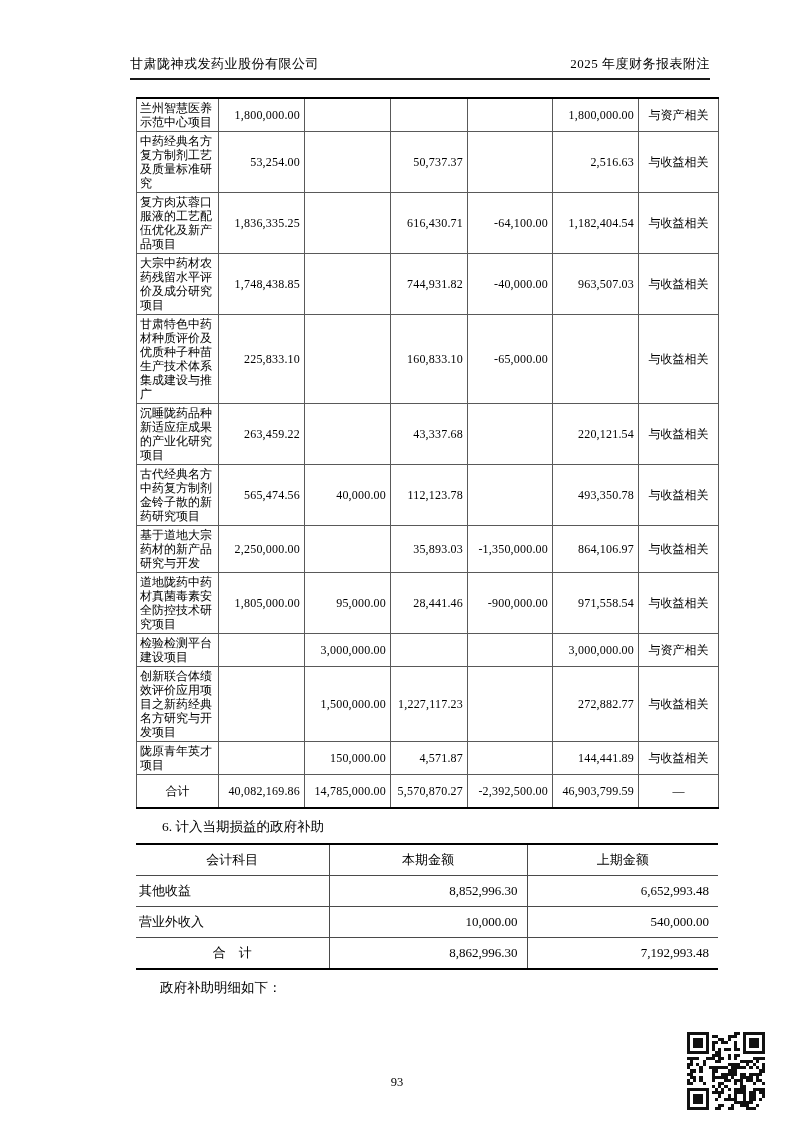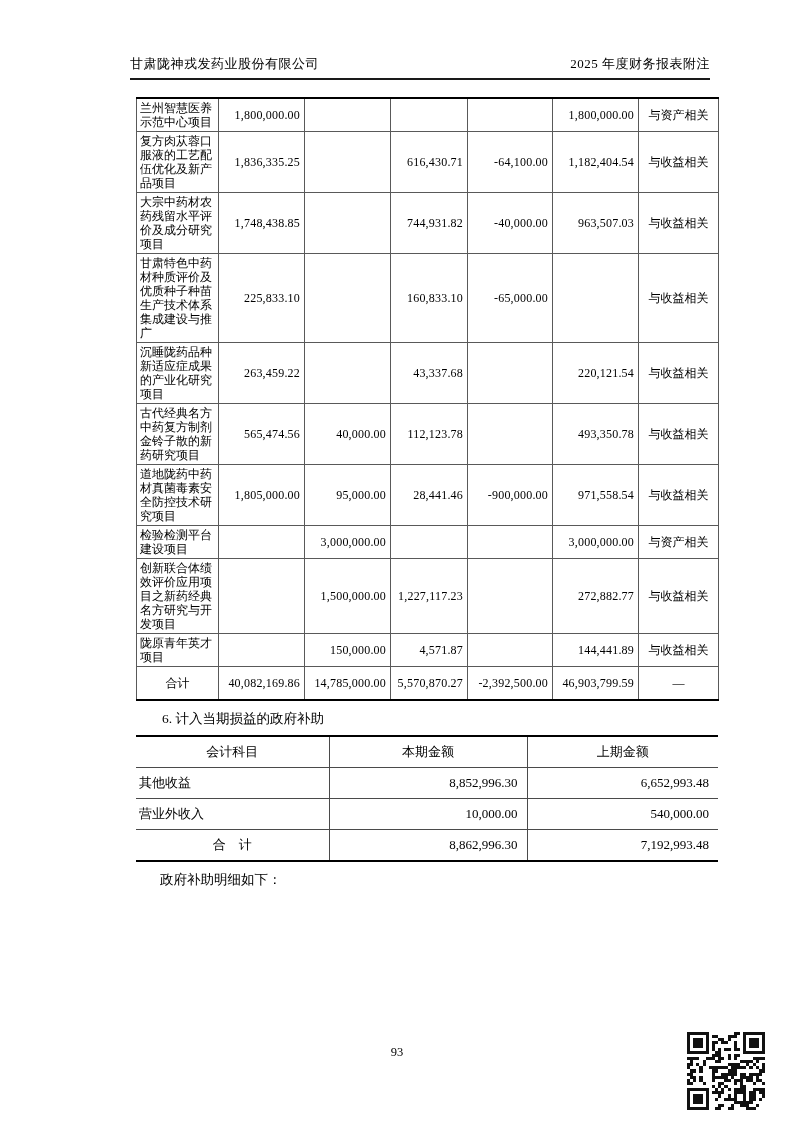--- a/index.html
+++ b/index.html
@@ -46,21 +46,21 @@
     padding:7px 4px;vertical-align:middle;
   }
   .pl-table th{border-bottom:1.2px solid #4a4a4a;text-align:center;}
   .pl-table td{border-bottom:1.2px solid #4a4a4a;}
   .pl-table tr:last-child td{border-bottom:none;}
   .pl-table .v{border-left:1.2px solid #4a4a4a;}
   .pl-table td.c-acct{text-align:left;padding-left:3px;}
   .pl-table td.c-amt{text-align:right;padding-right:9px;}
   .pl-table td.c-total-label{text-align:center;}
 
-  .page-number{position:absolute;top:1045px;left:0;right:0;text-align:center;font-size:12.5px;}
+  .page-number{position:absolute;top:1075px;left:0;right:0;text-align:center;font-size:12.5px;}
   .qr-code{position:absolute;left:687px;top:1032px;width:78px;height:78px;}
   .qr-code svg{width:100%;height:100%;shape-rendering:crispEdges;}
 </style>
 </head>
 <body>
 
 <div class="scan-artifact"></div>
 
 <div class="page-header">
   <span>甘肃陇神戎发药业股份有限公司</span>
@@ -84,20 +84,29 @@
     <tr>
           <td class="c-project">兰州智慧医养示范中心项目</td>
           <td class="c-num">1,800,000.00</td>
           <td class="c-num"></td>
           <td class="c-num"></td>
           <td class="c-num"></td>
           <td class="c-num">1,800,000.00</td>
           <td class="c-cat">与资产相关</td>
         </tr>
         <tr>
+          <td class="c-project">中药经典名方复方制剂工艺及质量标准研究</td>
+          <td class="c-num">53,254.00</td>
+          <td class="c-num"></td>
+          <td class="c-num">50,737.37</td>
+          <td class="c-num"></td>
+          <td class="c-num">2,516.63</td>
+          <td class="c-cat">与收益相关</td>
+        </tr>
+        <tr>
           <td class="c-project">复方肉苁蓉口服液的工艺配伍优化及新产品项目</td>
           <td class="c-num">1,836,335.25</td>
           <td class="c-num"></td>
           <td class="c-num">616,430.71</td>
           <td class="c-num">-64,100.00</td>
           <td class="c-num">1,182,404.54</td>
           <td class="c-cat">与收益相关</td>
         </tr>
         <tr>
           <td class="c-project">大宗中药材农药残留水平评价及成分研究项目</td>
@@ -126,20 +135,29 @@
           <td class="c-num">220,121.54</td>
           <td class="c-cat">与收益相关</td>
         </tr>
         <tr>
           <td class="c-project">古代经典名方中药复方制剂金铃子散的新药研究项目</td>
           <td class="c-num">565,474.56</td>
           <td class="c-num">40,000.00</td>
           <td class="c-num">112,123.78</td>
           <td class="c-num"></td>
           <td class="c-num">493,350.78</td>
+          <td class="c-cat">与收益相关</td>
+        </tr>
+        <tr>
+          <td class="c-project">基于道地大宗药材的新产品研究与开发</td>
+          <td class="c-num">2,250,000.00</td>
+          <td class="c-num"></td>
+          <td class="c-num">35,893.03</td>
+          <td class="c-num">-1,350,000.00</td>
+          <td class="c-num">864,106.97</td>
           <td class="c-cat">与收益相关</td>
         </tr>
         <tr>
           <td class="c-project">道地陇药中药材真菌毒素安全防控技术研究项目</td>
           <td class="c-num">1,805,000.00</td>
           <td class="c-num">95,000.00</td>
           <td class="c-num">28,441.46</td>
           <td class="c-num">-900,000.00</td>
           <td class="c-num">971,558.54</td>
           <td class="c-cat">与收益相关</td>

